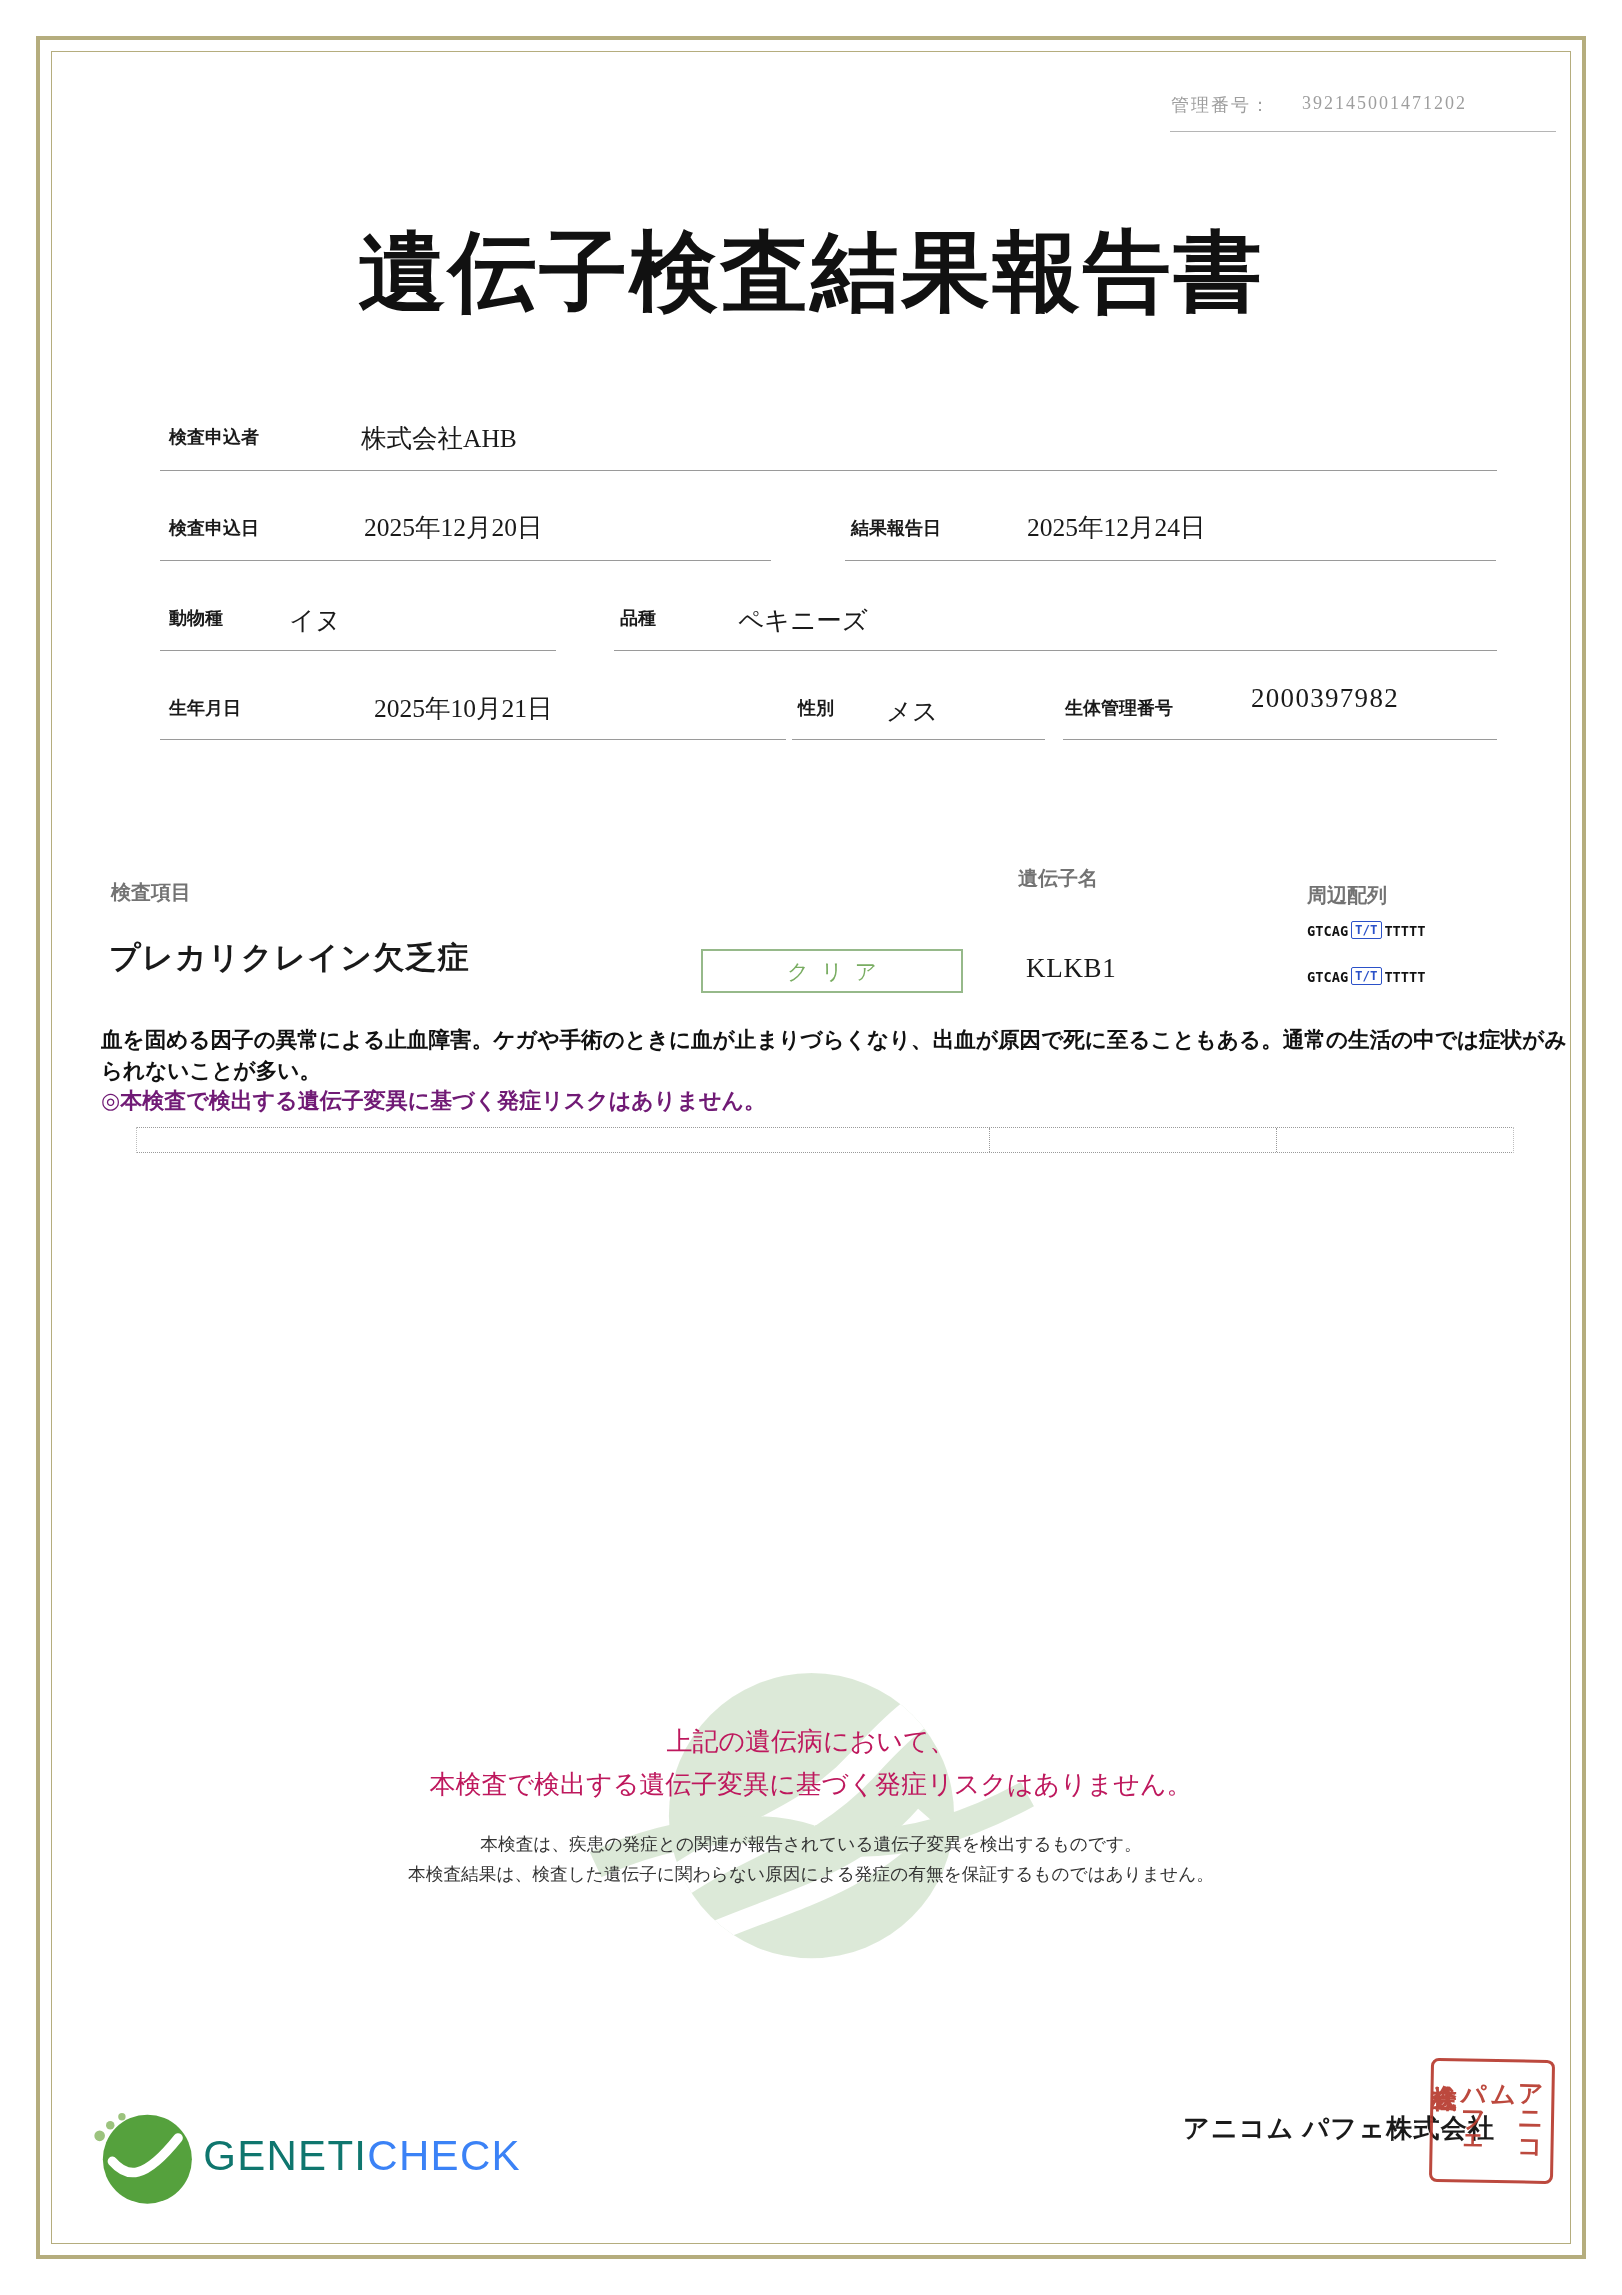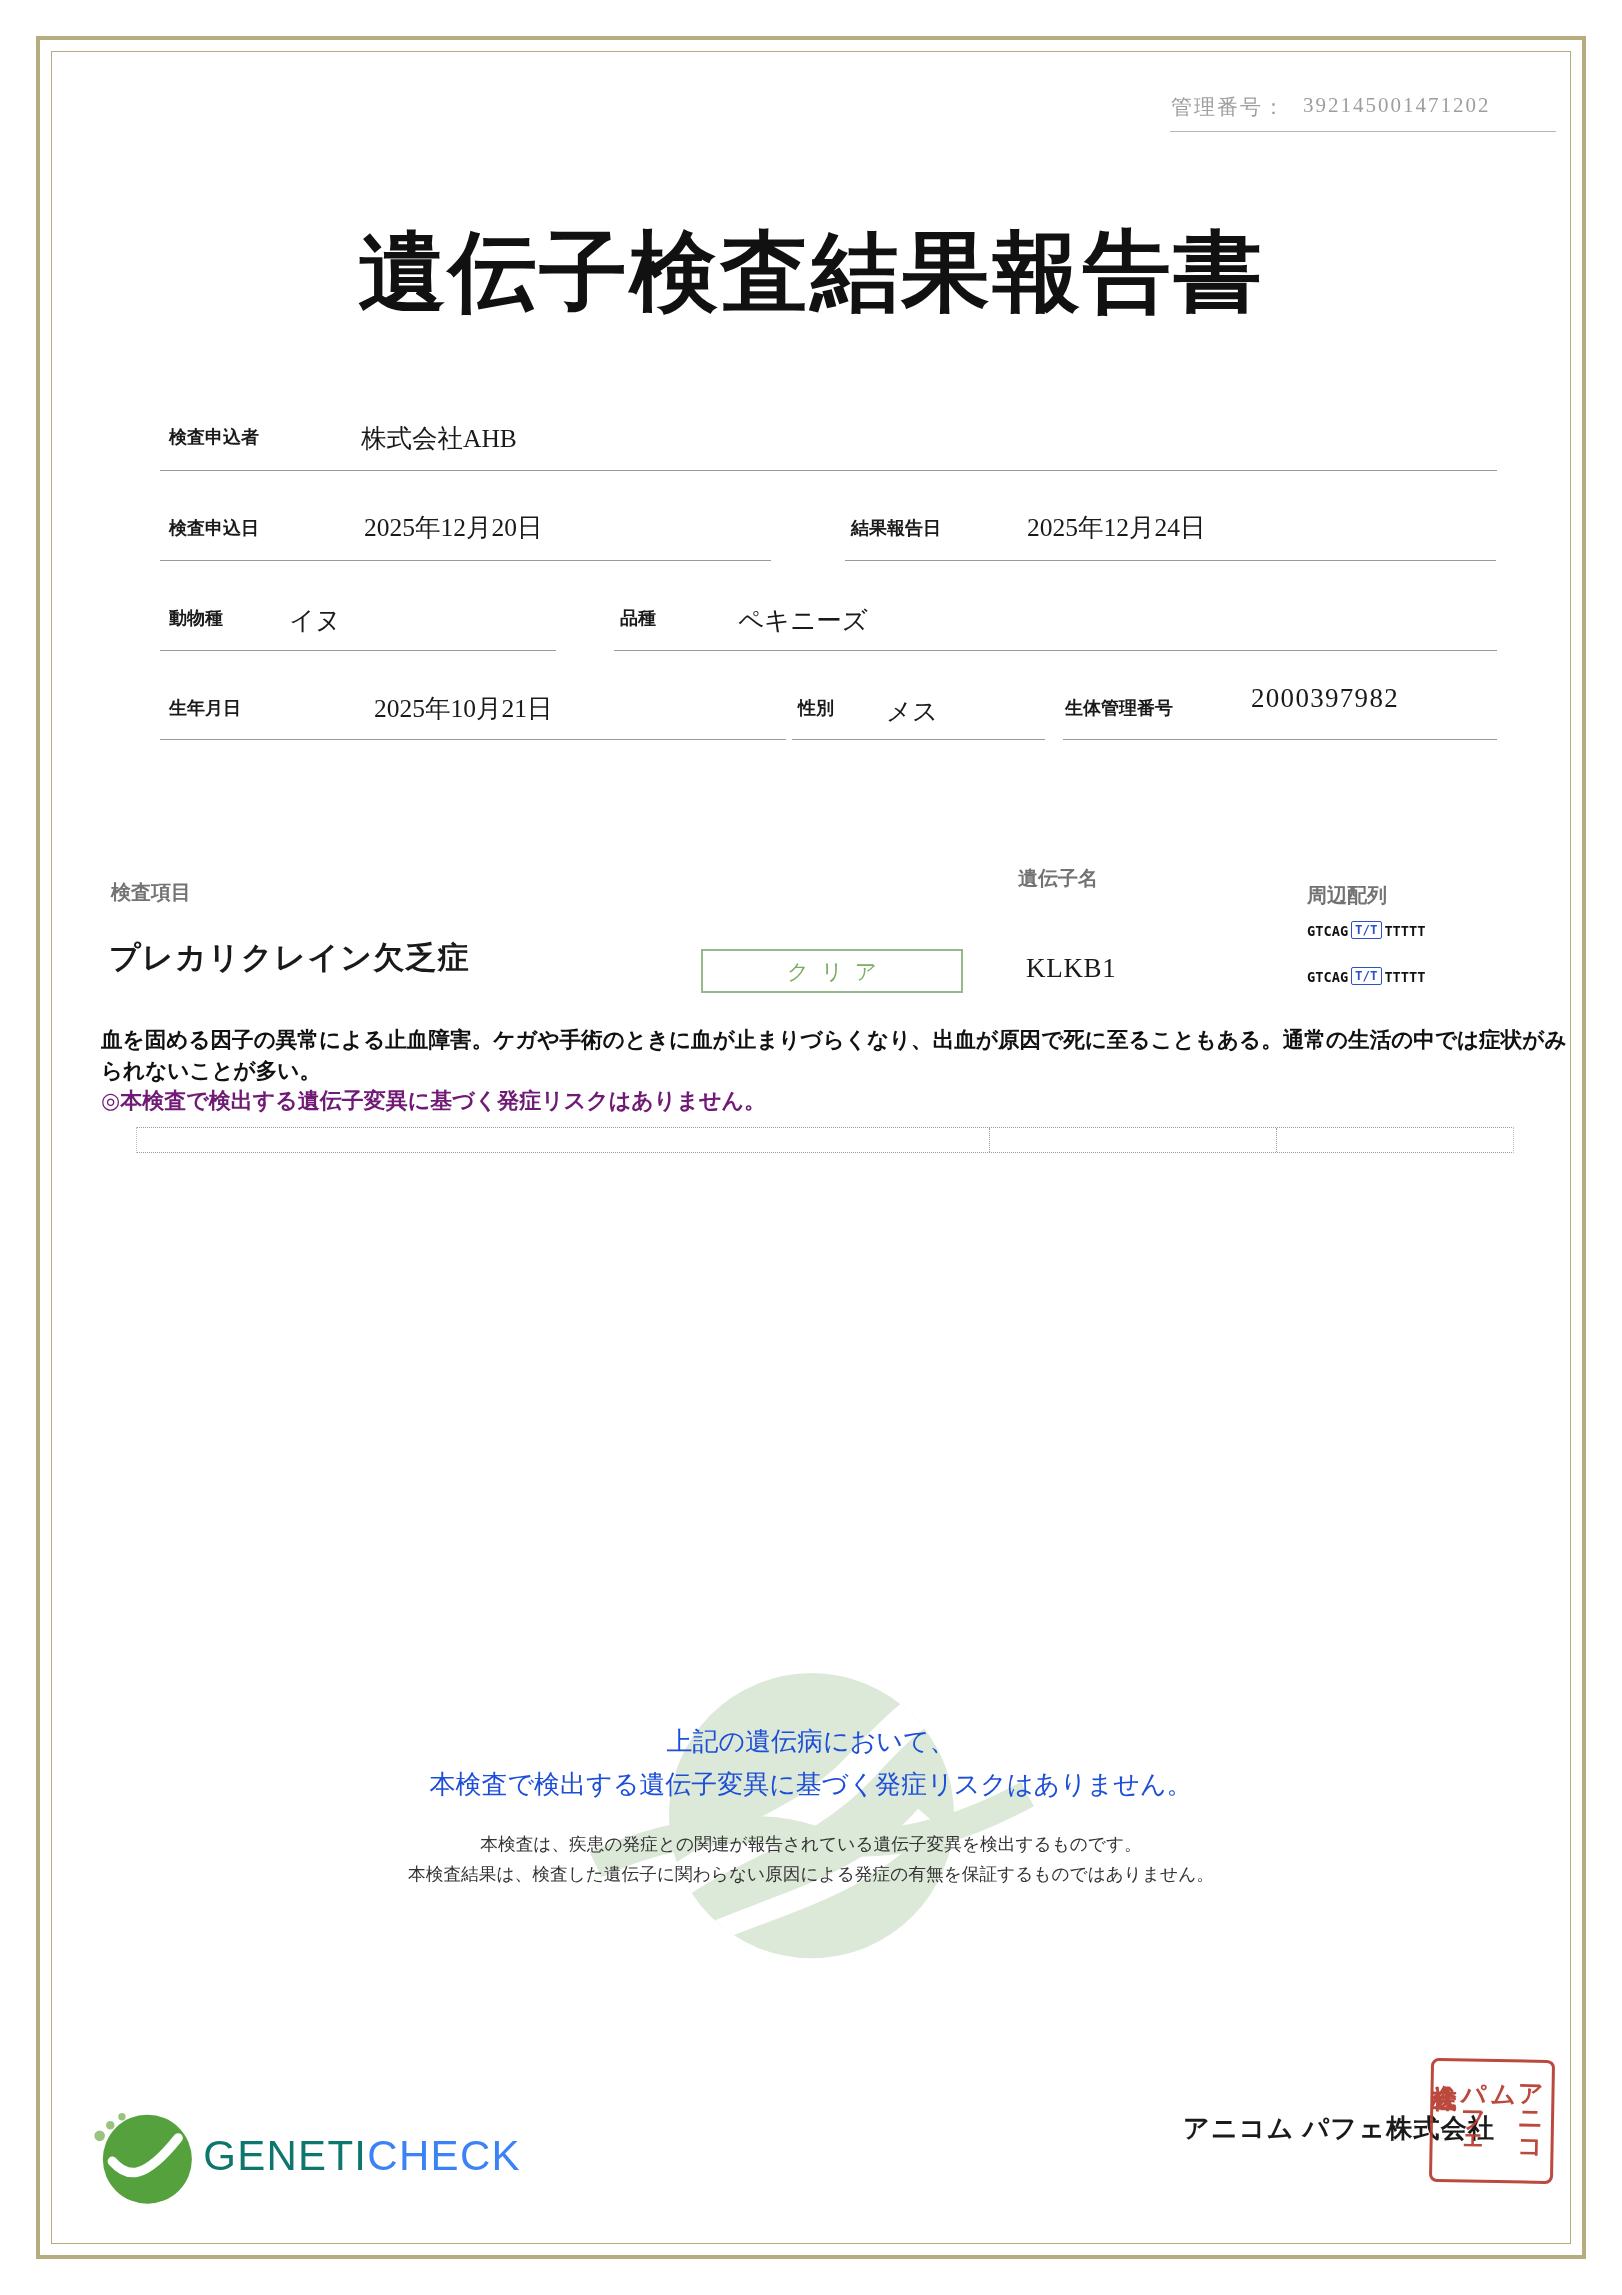--- a/index.html
+++ b/index.html
@@ -10,21 +10,21 @@
   }
 
   
   .frame-outer { position:absolute; top:36px; left:36px; right:36px; bottom:36px;
     border:4.6px solid #b5ad7e; }
   .frame-inner { position:absolute; top:51px; left:51px; right:51px; bottom:51px;
     border:1.3px solid #b5ad7e; }
 
   
   .mgmt { position:absolute; left:1171px; top:93px; width:385px;
-    font-size:21px; color:#9e9e9e; letter-spacing:2px; display:flex; gap:17px; }
+    font-size:18px; color:#9e9e9e; letter-spacing:2px; display:flex; gap:31px; }
   .hline { position:absolute; border-top:1.3px solid #9a9a9a; }
   .mgmt-line { left:1170px; top:131px; width:386px; border-top-color:#b5b5b5; }
 
   .title { position:absolute; left:0; top:213px; width:100%; text-align:center;
     font-size:88px; font-weight:600; letter-spacing:2.6px; color:#111; }
 
   .lbl { position:absolute; font-size:18px; font-weight:700; }
   .val { position:absolute; font-size:25.5px; }
 
   .lbl-applicant { left:169px; top:425px; }   .val-applicant { left:361px; top:421px; }
@@ -73,21 +73,21 @@
 
   .dotted-row { position:absolute; left:136px; top:1127px; width:1378px; height:26px;
     border-top:1.3px dotted #9a9a9a; border-bottom:1.3px dotted #9a9a9a;
     border-left:1.3px dotted #bdbdbd; border-right:1.3px dotted #bdbdbd; }
   .dot-v { position:absolute; top:0; bottom:0; border-left:1.3px dotted #9a9a9a; }
   .dot-v1 { left:852px; } .dot-v2 { left:1139px; }
 
   .watermark { position:absolute; left:576px; top:1616px; opacity:0.85; z-index:0; }
 
   .sum-main { position:absolute; left:0; width:100%; text-align:center; z-index:2;
-    font-family:"Liberation Sans","DejaVu Sans",sans-serif; font-size:26px; color:#1d4ed8; }
+    font-family:"Liberation Sans","DejaVu Sans",sans-serif; font-size:26px; color:#be185d; }
   .sum-1 { top:1724px; } .sum-2 { top:1767px; }
   .sum-note { position:absolute; left:0; width:100%; text-align:center; z-index:2;
     font-family:"Liberation Sans","DejaVu Sans",sans-serif; font-size:17.7px; color:#333; }
   .sum-n1 { top:1832px; } .sum-n2 { top:1862px; }
 
   .logo { position:absolute; left:88px; top:2103px; display:flex; align-items:center; gap:9.2px; }
   .logo-text { font-family:"Liberation Sans","DejaVu Sans",sans-serif;
     font-size:42px; font-weight:500; letter-spacing:1.3px; }
   .logo-gray { color:#0f766e; } .logo-green { color:#3b82f6; }
 

